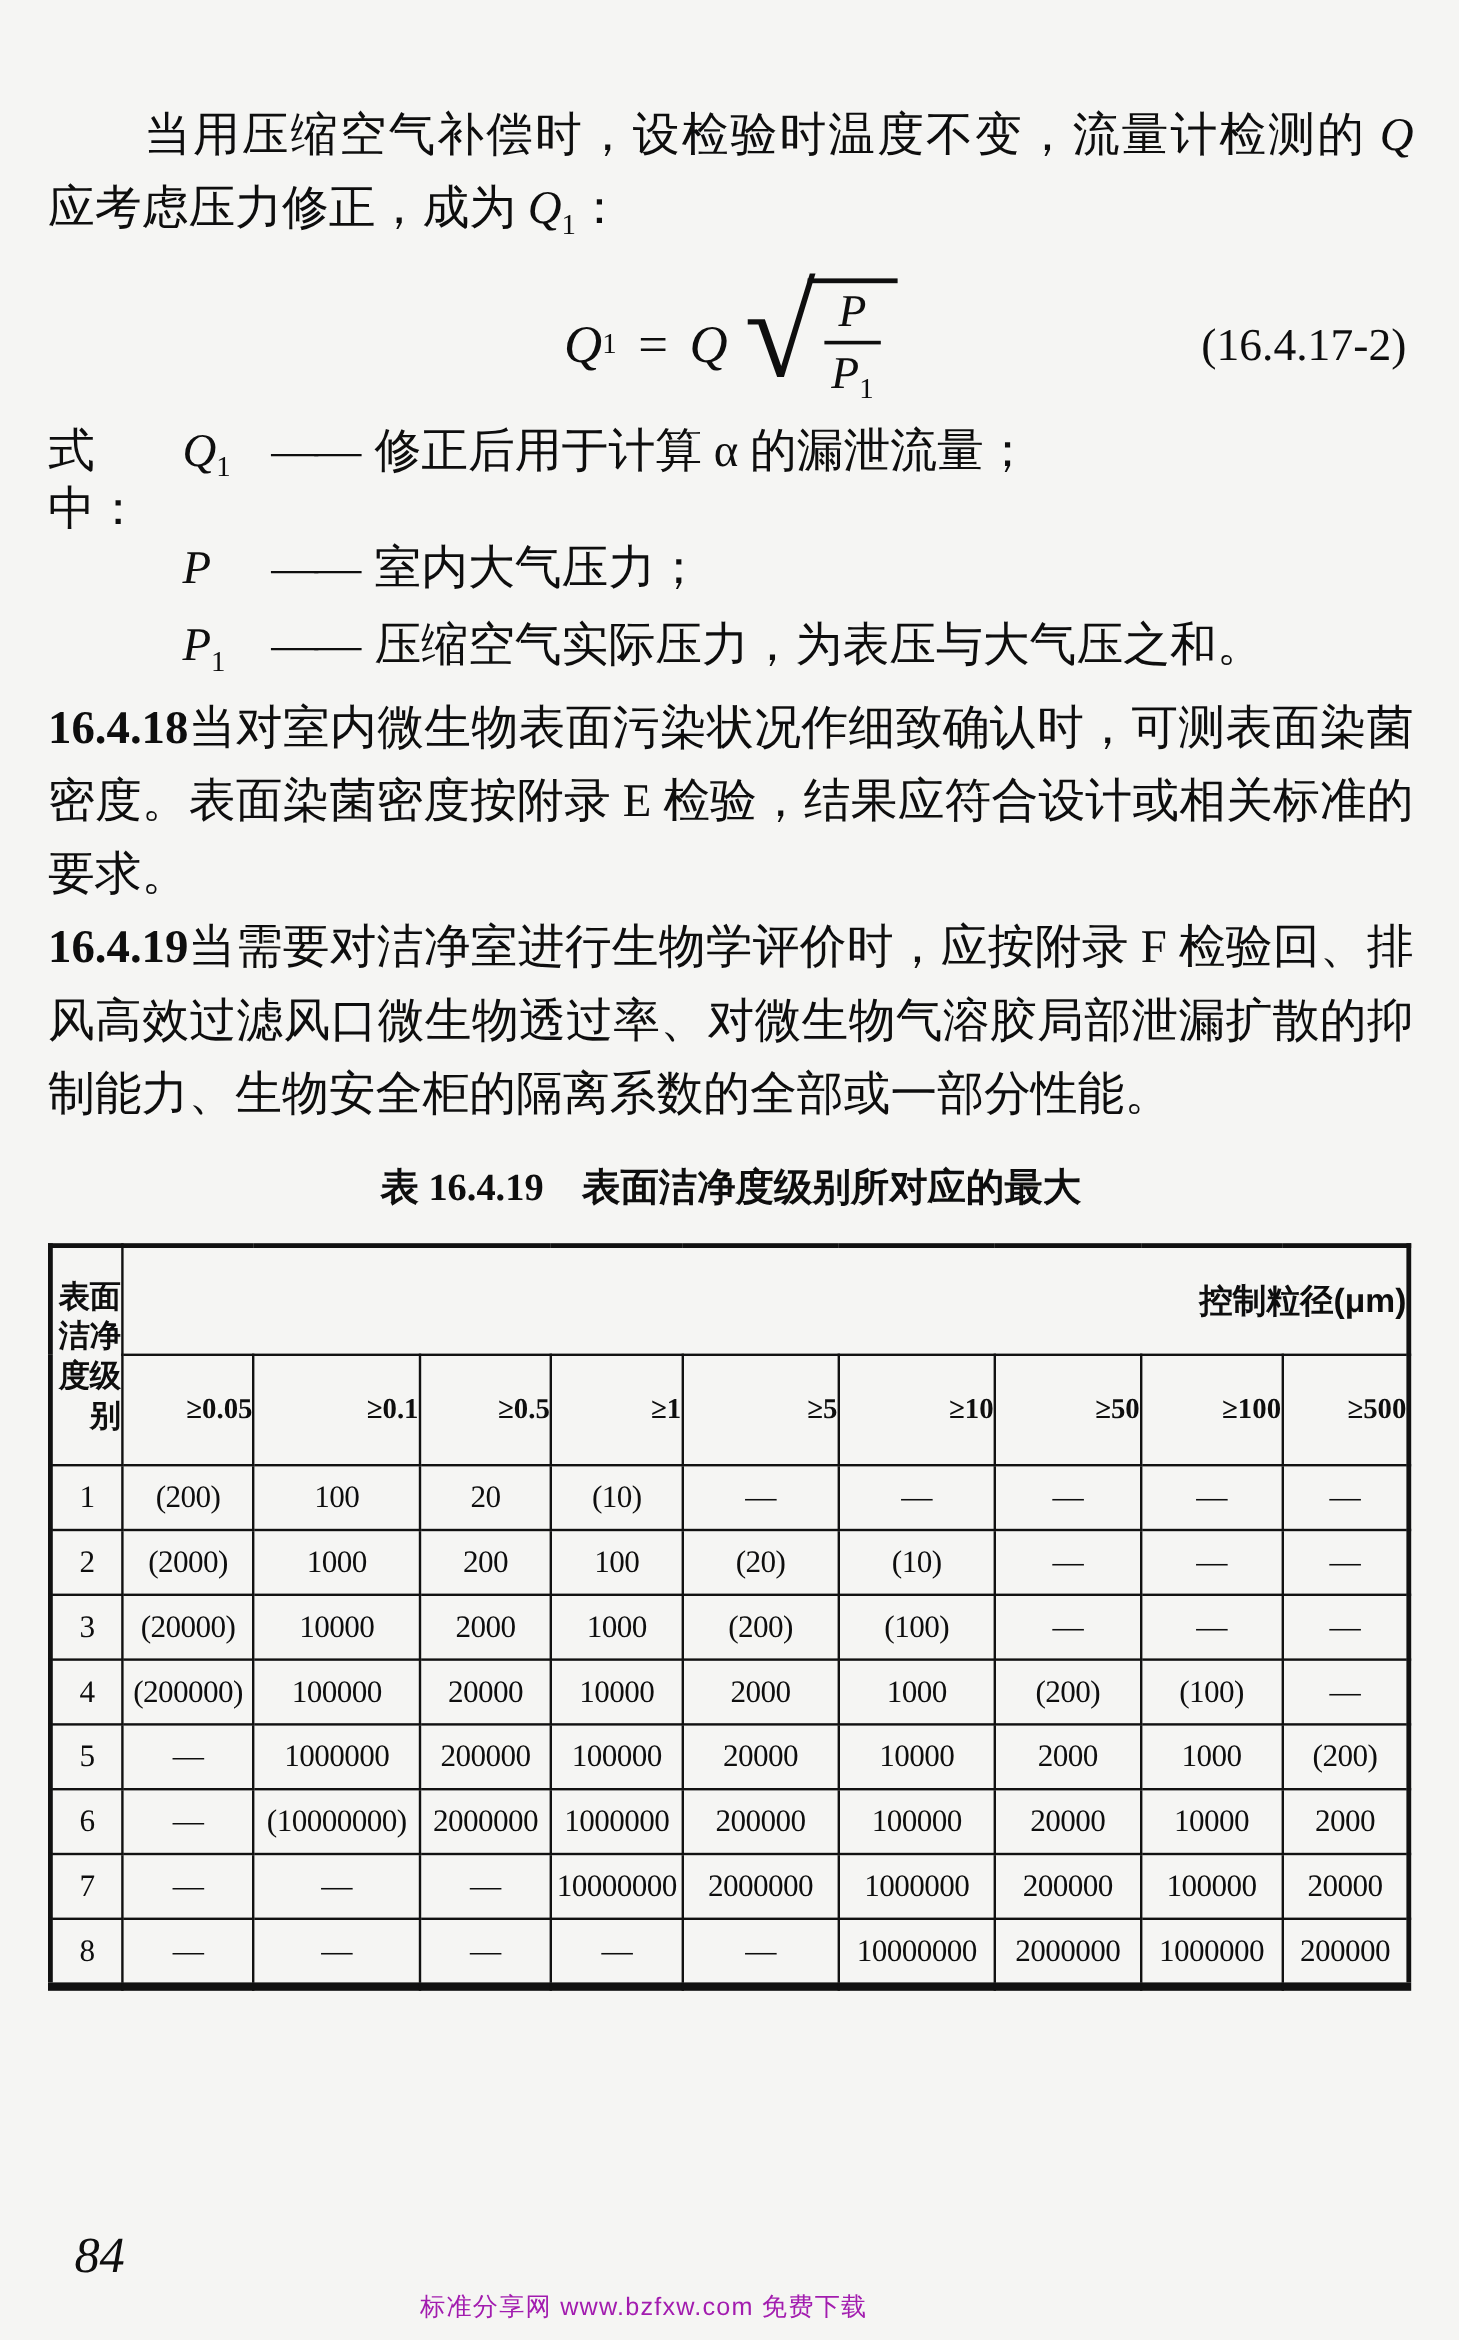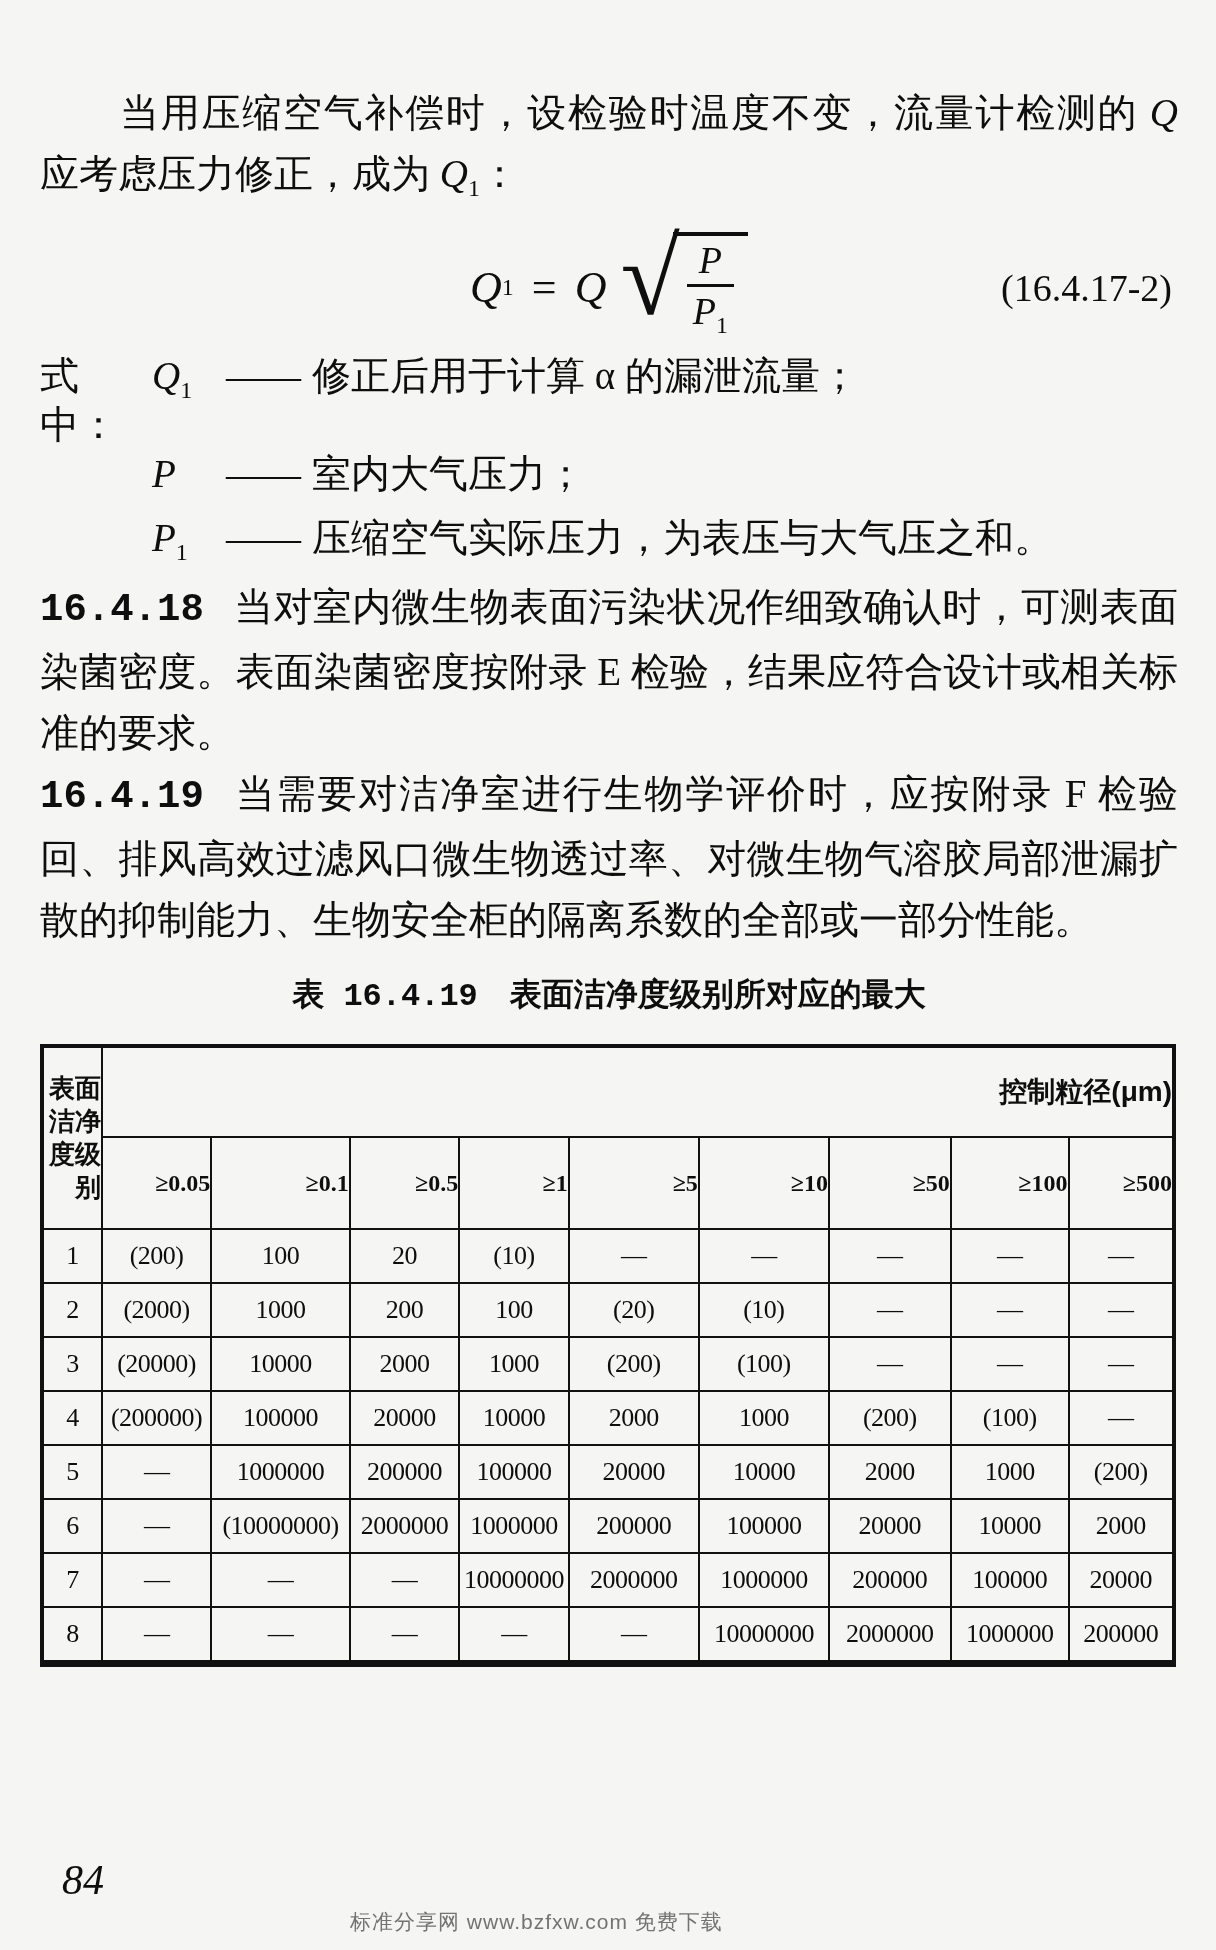--- a/index.html
+++ b/index.html
@@ -30,41 +30,41 @@
   .frac .num{border-bottom:3px solid #0e0e0e;padding:0 12px 4px;line-height:40px;}
   .frac .den{padding-top:4px;line-height:40px;}
   .eqno{position:absolute;right:6px;top:50%;transform:translateY(-50%);font-size:38px;}
 
   
   .def{display:flex;font-size:39px;line-height:49px;}
   .wlabel{width:112px;flex:none;}
   .wsym{min-width:74px;flex:none;}
   .wdash{letter-spacing:-3px;margin-right:14px;flex:none;}
 
-  .secnum{font-weight:bold;margin-right:30px;font-family:Liberation Mono, monospace;}
+  .secnum{font-weight:bold;font-family:Liberation Serif, serif;}
 
   
   .caption{margin-top:22px;text-align:center;font-weight:bold;
-    font-family:Liberation Mono, monospace;
+    font-family:Liberation Serif, serif;
     font-size:32px;line-height:50px;}
 
   
   table{border-collapse:collapse;table-layout:fixed;width:1136px;margin-top:22px;
     border:4px solid #111;border-bottom-width:7px;background:transparent;}
   th,td{border:2.5px solid #111;text-align:center;vertical-align:middle;padding:0;}
   th{font-weight:bold;text-align:right;}
   .corner{font-family:"Liberation Sans","DejaVu Sans",sans-serif;
     font-size:26px;line-height:33px;white-space:pre-line;}
   .group{font-family:"Liberation Sans","DejaVu Sans",sans-serif;font-size:28px;height:88px;}
   tr.h2 th{height:90px;font-size:24px;}
   tbody td{height:52px;font-size:26px;letter-spacing:-0.5px;}
 
   
   .page-num{position:absolute;left:62px;top:1856px;font-size:42px;font-style:italic;}
-  .watermark{position:absolute;left:350px;top:1908px;font-size:21px;color:#737373;
+  .watermark{position:absolute;left:350px;top:1908px;font-size:21px;color:#a21caf;
     font-family:"Liberation Sans","DejaVu Sans",sans-serif;letter-spacing:1px;}
 </style>
 </head>
 <body>
 
 <div class="content">
 
   <p class="body indent"><span>当用压缩空气补偿时，设检验时温度不变，流量计检测的 </span><span class="var">Q</span><span> 应考虑压力修正，成为 </span><span class="var">Q</span><sub>1</sub><span>：</span></p>
 
   <div class="formula-row">

